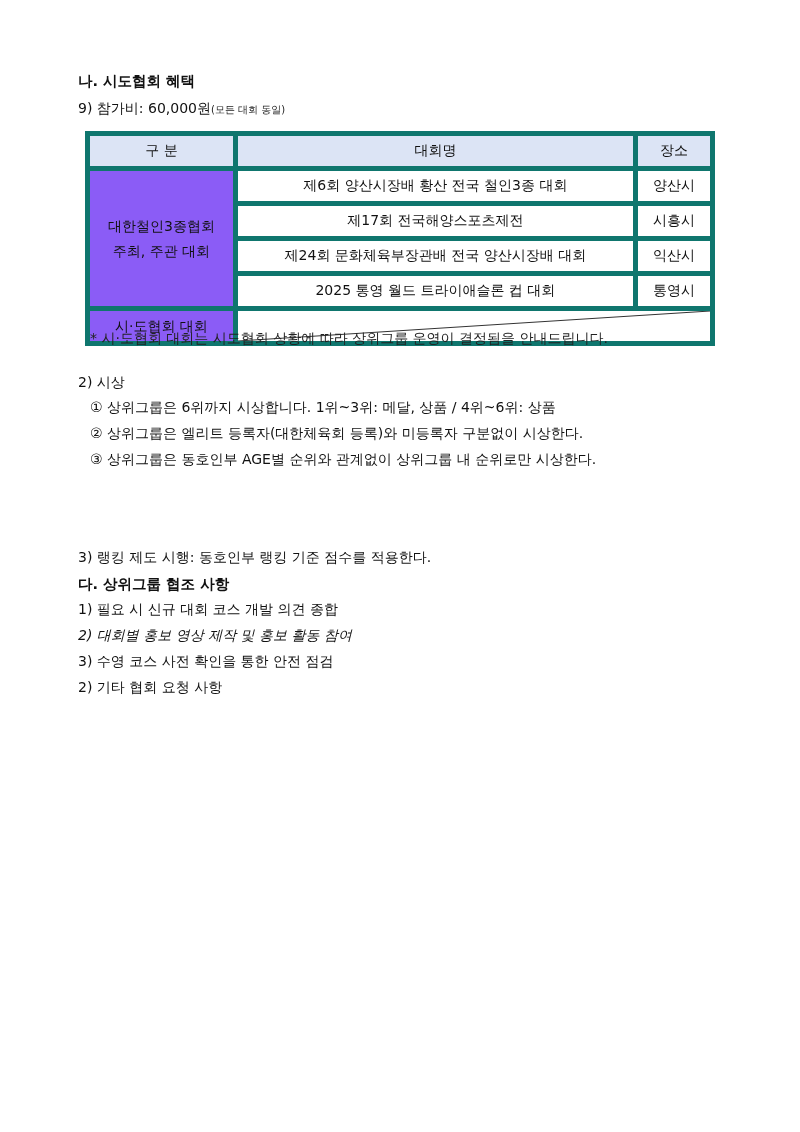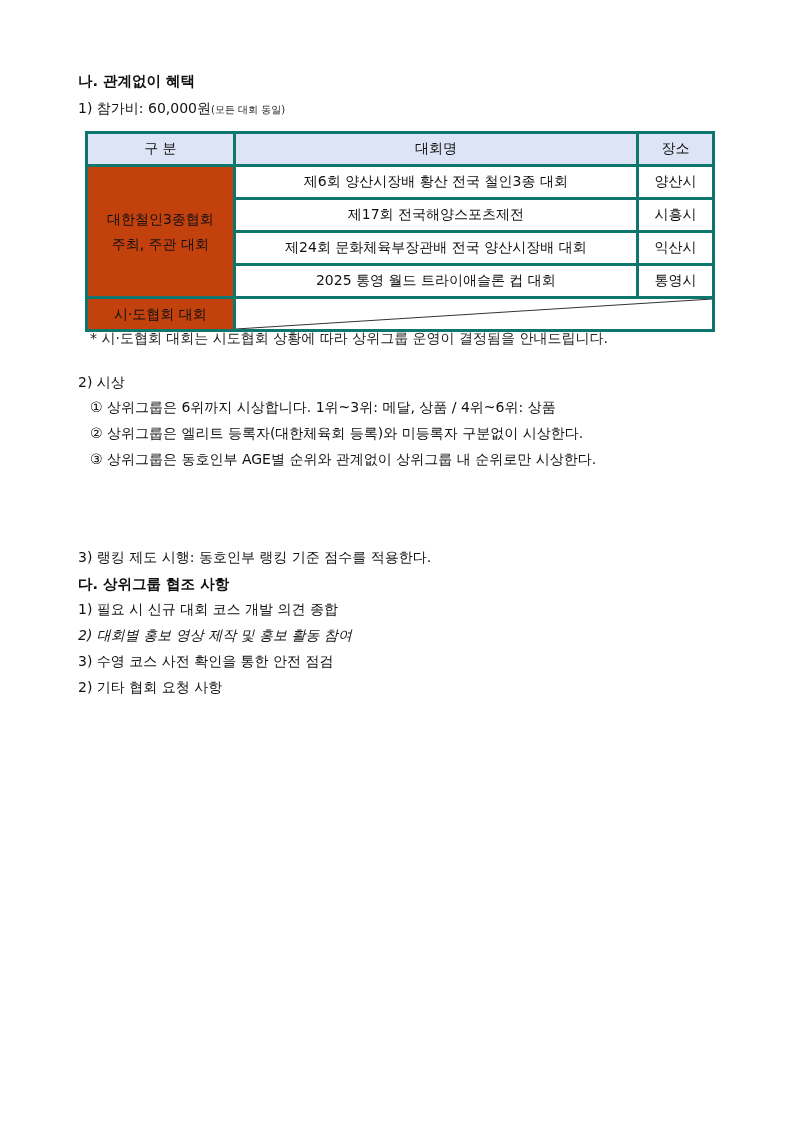--- a/index.html
+++ b/index.html
@@ -11,38 +11,38 @@
     .abs { position: absolute; white-space: nowrap; }
     .heading { font-weight: bold; font-size: 14.5px; }
     .line { font-size: 14px; }
     .small { font-size: 14px; color: #222; }
     table.comp {
       position: absolute; left: 85px; top: 131px;
       border-collapse: collapse; width: 630px;
       font-size: 14px;
     }
     table.comp td, table.comp th {
-      border: 3px solid #0f766e; height: 30px; padding: 0;
+      border: 5px solid #0f766e; height: 30px; padding: 0;
       text-align: center; font-weight: normal;
     }
     table.comp th { background: #dce4f5; }
-    table.comp td.cat { background: #c2410c; line-height: 1.75; }
+    table.comp td.cat { background: #8b5cf6; line-height: 1.75; }
     table.comp { border: 1.5px solid #222; }
     .col1 { width: 147px; }
     .col2 { width: 407px; }
     .col3 { width: 74px; }
     .diag-cell { position: relative; }
     .diag-cell svg { position: absolute; left: 0; top: 0; width: 100%; height: 100%; }
   </style>
 </head>
 <body>
 
-<div class="abs heading" style="left:78px; top:72px;">나. 관계없이 혜택</div>
+<div class="abs heading" style="left:78px; top:72px;">나. 시도협회 혜택</div>
 <div class="abs line" style="left:78px; top:100px;">
-  <span>1) 참가비: 60,000원</span><span class="small" style="font-size:10px;">(모든 대회 동일)</span>
+  <span>9) 참가비: 60,000원</span><span class="small" style="font-size:10px;">(모든 대회 동일)</span>
 </div>
 
 <table class="comp">
   <tbody>
       <tr>
     <th class="col1">구 분</th>
     <th class="col2">대회명</th>
     <th class="col3">장소</th>
   </tr>
   <tr>

